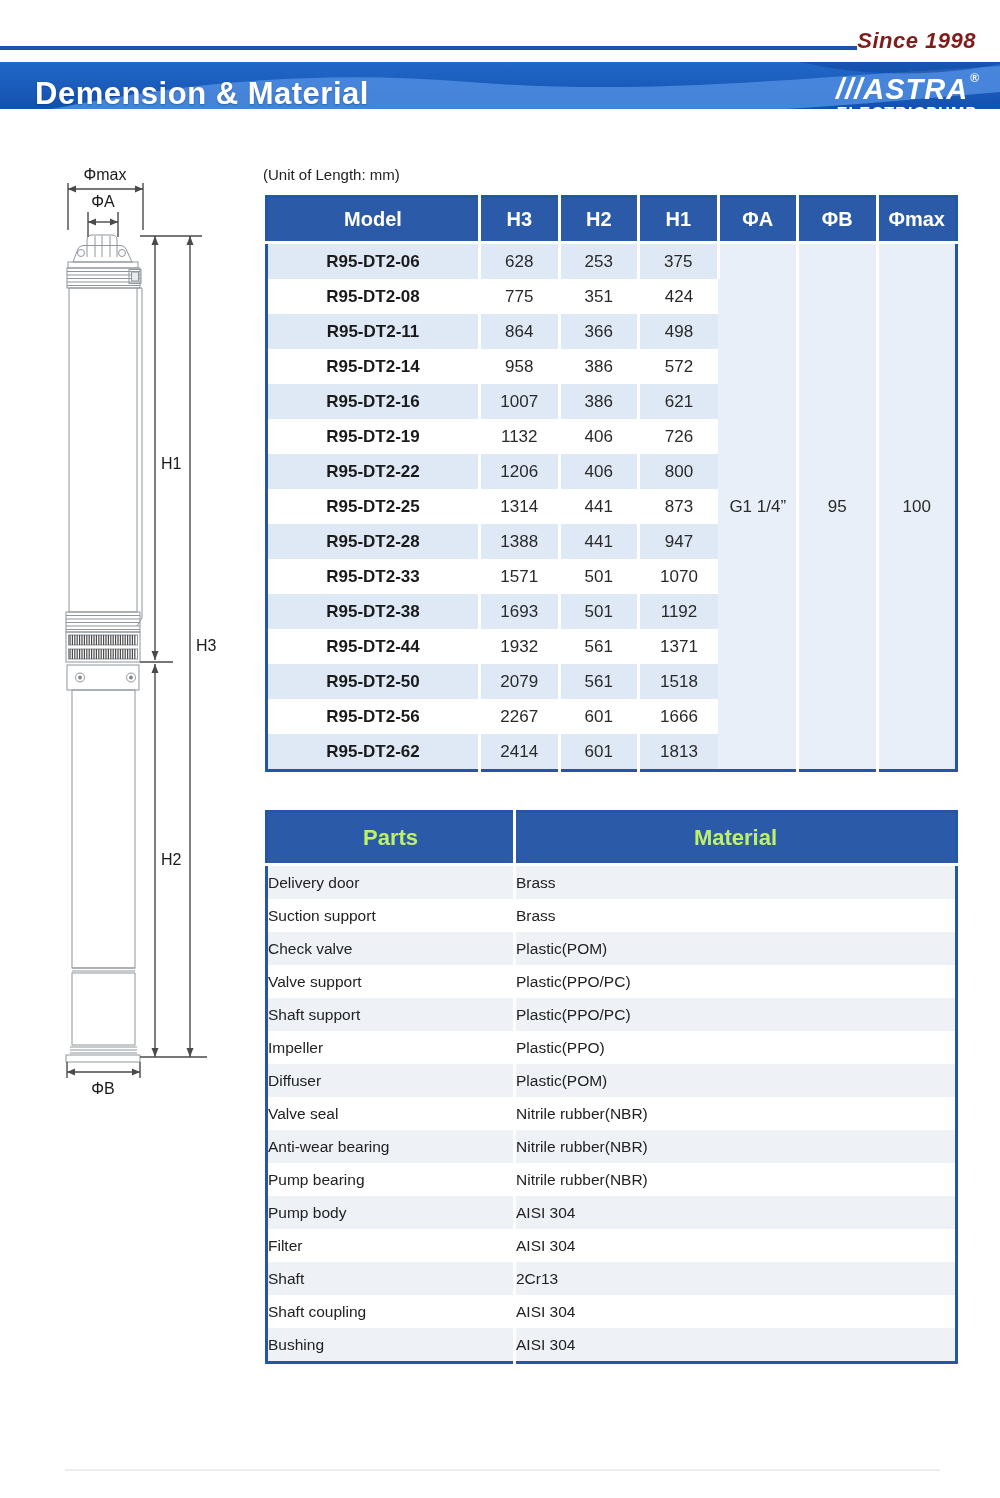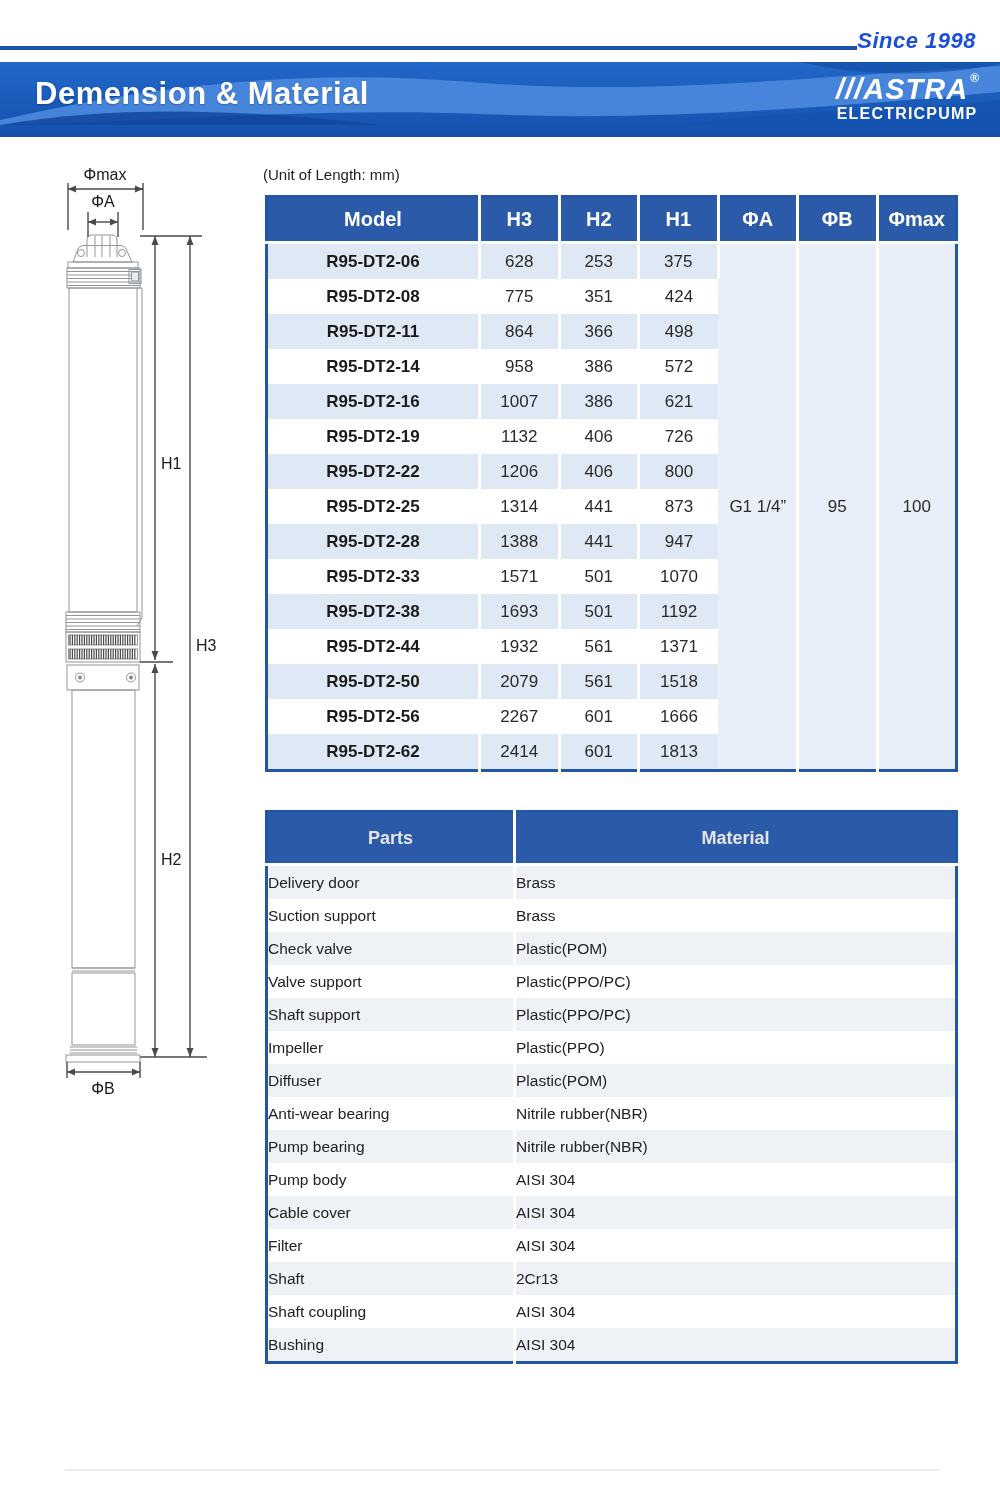--- a/index.html
+++ b/index.html
@@ -1,24 +1,24 @@
 <!DOCTYPE html>
 <html><head>
 <meta charset="utf-8">
 <style>
   html,body{margin:0;padding:0;}
   body{font-family:"Liberation Sans", sans-serif; background:#ffffff;}
   .page{position:relative; width:1000px; height:1498px; background:#fff; overflow:hidden;}
 
   
   .since-rule{position:absolute; left:0; top:46px; width:857px; height:4px; background:#1c52ad;}
-  .since-text{position:absolute; right:24px; top:28px; font-size:22px; font-weight:bold; font-style:italic; color:#1d4ed8; letter-spacing:.5px;}
+  .since-text{position:absolute; right:24px; top:28px; font-size:22px; font-weight:bold; font-style:italic; color:#7f1d1d; letter-spacing:.5px;}
 
   
-  .banner{position:absolute; left:0; top:62px; width:1000px; height:75px; background:linear-gradient(180deg,#2168c9,#1450ae); overflow:hidden;}
+  .banner{position:absolute; left:0; top:62px; width:1000px; height:47px; background:linear-gradient(180deg,#2168c9,#1450ae); overflow:hidden;}
   .banner svg{position:absolute; left:0; top:0;}
   .banner-title{position:absolute; left:35px; top:0; height:63px; line-height:63px; color:#ffffff; font-size:31px; font-weight:bold; letter-spacing:.5px; text-shadow:0 1px 2px rgba(0,30,90,.35);}
   .logo{position:absolute; right:22px; top:7px; text-align:right; color:#fff;}
   .logo-brandline{font-size:29px; font-weight:bold; font-style:italic; letter-spacing:1px; line-height:30px; white-space:nowrap;}
   .logo-reg{font-size:12px; font-style:normal; vertical-align:super; position:relative; top:-6px; left:2px;}
   .logo-sub{font-size:16px; font-weight:bold; letter-spacing:1.2px; line-height:18px; margin-top:1px;text-align:center;}
 
   .unit-note{position:absolute; left:263px; top:166px; font-size:15px; color:#222;}
 
   
@@ -31,21 +31,21 @@
   .dim-table th:last-child{border-right:none;}
   .dim-table td{height:35px; text-align:center; font-size:17px; color:#2a2a2a; border-right:3px solid #fff; padding:0;}
   .dim-table td:last-child{border-right:none;}
   .dim-table tbody tr:nth-child(odd) td{background:#dfe9f6;}
   .dim-table tbody tr:nth-child(even) td{background:#ffffff;}
   .dim-table td.model-cell{font-weight:bold; font-size:17px; color:#1a1a1a;}
   .dim-table td.merged-cell{background:#e9eff8 !important; vertical-align:middle; font-size:17px;}
 
   
   .parts-table{position:absolute; left:265px; top:810px; width:690px; border-collapse:collapse; table-layout:fixed; border:3px solid #2456a8;}
-  .parts-table th{background:#2b5ba8; color:#e5e5e5; font-size:18px; font-weight:bold; height:50px; border-bottom:3px solid #fff; padding:0;}
+  .parts-table th{background:#2b5ba8; color:#bef264; font-size:22px; font-weight:bold; height:50px; border-bottom:3px solid #fff; padding:0;}
   .parts-table th:first-child{border-right:3px solid #fff;}
   .parts-table td{height:33px; font-size:15.5px; color:#222; padding:0;}
   .parts-table td:first-child{border-right:3px solid #fff;}
   .parts-table tbody tr:nth-child(odd) td{background:#eef1f6;}
   .parts-table tbody tr:nth-child(even) td{background:#ffffff;}
 
   .bottom-rule{position:absolute; left:65px; top:1469px; width:875px; height:2px; background:#ededed;}
 </style>
 </head>
 <body>
@@ -378,36 +378,36 @@
         </tr>
         <tr>
           <td>Impeller</td>
           <td>Plastic(PPO)</td>
         </tr>
         <tr>
           <td>Diffuser</td>
           <td>Plastic(POM)</td>
         </tr>
         <tr>
+          <td>Valve seal</td>
+          <td>Nitrile rubber(NBR)</td>
+        </tr>
+        <tr>
           <td>Anti-wear bearing</td>
           <td>Nitrile rubber(NBR)</td>
         </tr>
         <tr>
           <td>Pump bearing</td>
           <td>Nitrile rubber(NBR)</td>
         </tr>
         <tr>
           <td>Pump body</td>
           <td>AISI 304</td>
         </tr>
         <tr>
-          <td>Cable cover</td>
-          <td>AISI 304</td>
-        </tr>
-        <tr>
           <td>Filter</td>
           <td>AISI 304</td>
         </tr>
         <tr>
           <td>Shaft</td>
           <td>2Cr13</td>
         </tr>
         <tr>
           <td>Shaft coupling</td>
           <td>AISI 304</td>

